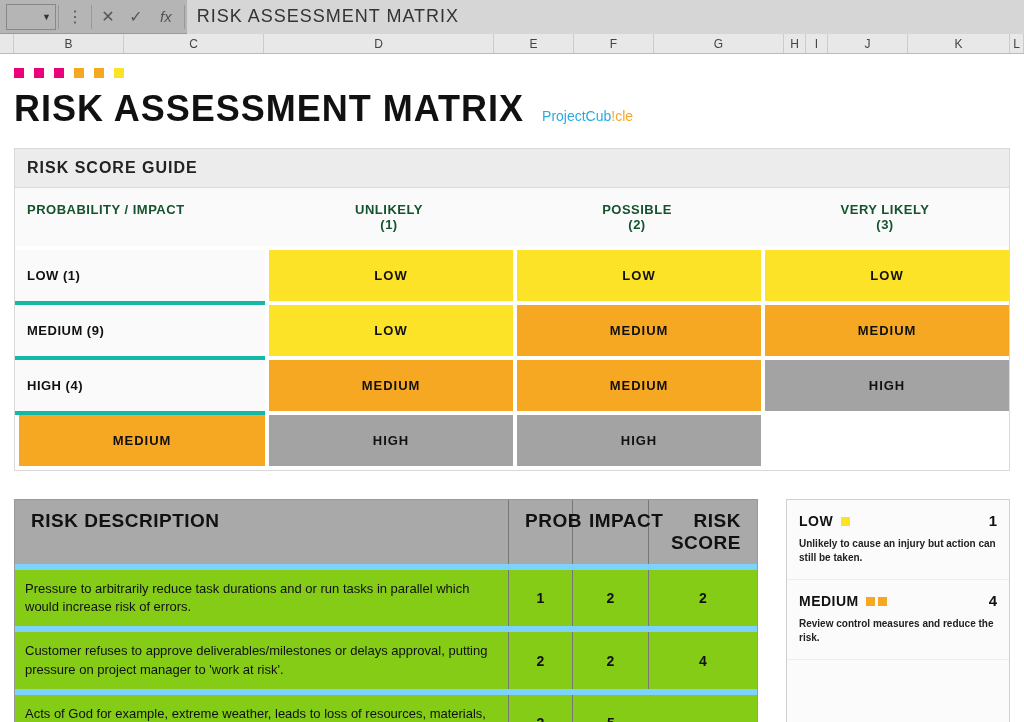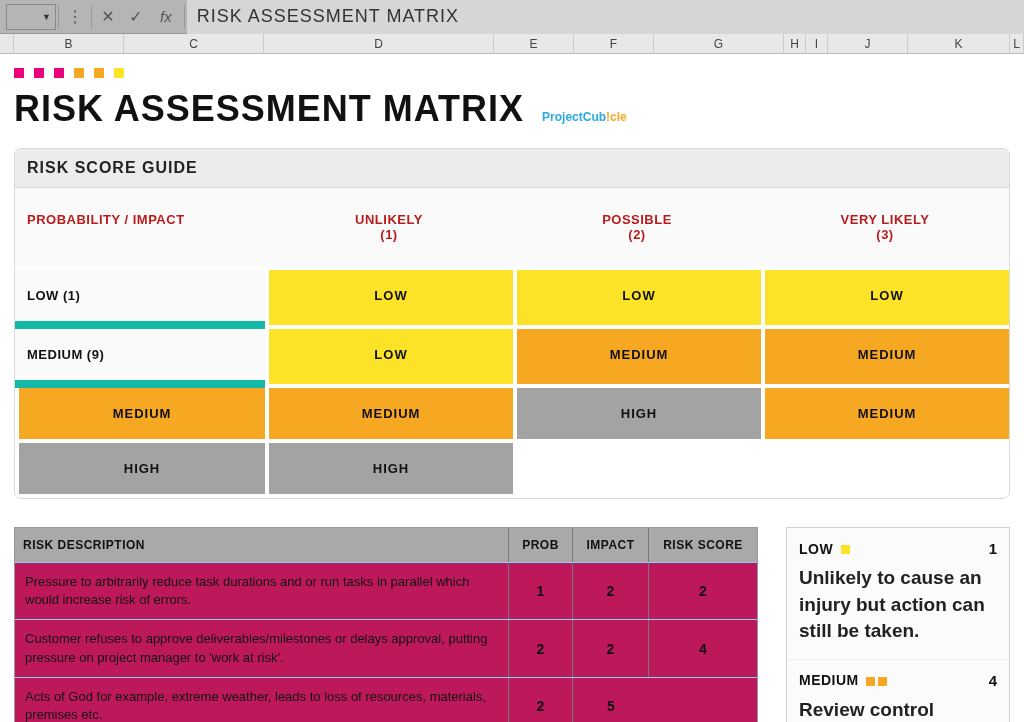--- a/index.html
+++ b/index.html
@@ -50,76 +50,76 @@
   .dot { width: 10px; height: 10px; }
   .d-pink { background: #ec007c; }
   .d-orange { background: #f7a823; }
   .d-yellow { background: #fde327; }
   .title-row { display: flex; align-items: baseline; gap: 18px; margin-bottom: 18px; }
   .main-title {
     font-size: 36px; font-weight: 900; letter-spacing: 1px;
     font-family: "Arial Black", Arial, sans-serif;
     color: #111;
   }
-  .logo { font-size: 12px; font-weight: bold; }
+  .logo { font-size: 14px; font-weight: normal; }
   .logo-a { color: #2aaae1; }
   .logo-b { color: #f7a823; }
   
   .guide {
-    border: 1px solid #d9d9d9; border-radius: 7px; overflow: hidden;
+    border: 1px solid #d9d9d9; border-radius: 0; overflow: hidden;
     margin-bottom: 28px;
   }
   .guide-title {
     background: #ececec; padding: 10px 12px;
     font-size: 16px; font-weight: bold; letter-spacing: 1px; color: #222;
     border-bottom: 1px solid #d9d9d9;
   }
   .guide-grid {
     display: grid;
     grid-template-columns: 250px 1fr 1fr 1fr;
   }
   .gh {
-    padding: 24px 8px; text-align: center; font-weight: bold;
-    font-size: 13px; letter-spacing: 0.5px; color: #b91c1c;
+    padding: 14px 8px; text-align: center; font-weight: bold;
+    font-size: 13px; letter-spacing: 0.5px; color: #14532d;
     border-bottom: 4px solid #fff; background: #fafafa;
   }
   .gh.left { text-align: left; padding-left: 12px; }
   .gh .num { display: block; }
   .glabel {
     padding: 18px 12px; font-weight: bold; font-size: 13px;
     color: #111; letter-spacing: 0.5px;
-    border-bottom: 8px solid #14b8a6; background: #fafafa;
+    border-bottom: 4px solid #14b8a6; background: #fafafa;
   }
   .gcell {
     text-align: center; padding: 18px 4px; font-weight: bold;
     font-size: 13px; letter-spacing: 1px; color: #111;
     border-bottom: 4px solid #fff; border-left: 4px solid #fff;
   }
   .c-yellow { background: #fde327; }
   .c-orange { background: #f7a823; }
   .c-pink { background: #a3a3a3; }
   
   .lower { display: flex; gap: 28px; }
   .risk-table {
     flex: 1; border: 1px solid #999; background: #888;
   }
   .rt-head {
     display: grid; grid-template-columns: 1fr 64px 76px 108px;
     background: #a9a9a9;
   }
   .rt-head div {
-    padding: 10px 8px; font-weight: bold; font-size: 12px;
+    padding: 10px 16px; font-weight: bold; font-size: 19px;
     letter-spacing: 0.5px; color: #111;
     border-right: 1px solid #777;
   }
   .rt-head div:last-child { border-right: none; }
-  .rt-head .center { text-align: center; }
+  .rt-head .center { text-align: right; }
   .rt-row {
     display: grid; grid-template-columns: 1fr 64px 76px 108px;
-    background: #be185d; border-top: 1px solid #7dd3fc;
+    background: #84cc16; border-top: 6px solid #7dd3fc;
   }
   .rt-row .desc {
     padding: 10px 10px; font-size: 13px; color: #111;
     line-height: 1.4; border-right: 1px solid #777;
   }
   .rt-row .num {
     display: flex; align-items: center; justify-content: center;
     font-size: 14px; font-weight: bold; color: #111;
     border-right: 1px solid #777;
   }
@@ -133,21 +133,21 @@
     font-size: 13px; letter-spacing: 0.5px; color: #111;
     border-bottom: 1px solid #e0e0e0; background: #f3f3f3;
   }
   .sb-block { padding: 12px 12px 14px 12px; border-bottom: 1px solid #eee; }
   .sb-row {
     display: flex; align-items: center; justify-content: space-between;
     margin-bottom: 8px;
   }
   .sb-label { font-weight: bold; font-size: 14px; letter-spacing: 0.5px; color: #111; }
   .sb-count { font-weight: bold; font-size: 15px; color: #111; }
-  .sb-desc { font-size: 19px; color: #222; line-height: 1.4; font-weight: bold; }
+  .sb-desc { font-size: 10px; color: #222; line-height: 1.4; font-weight: bold; }
   .sq { display: inline-block; width: 9px; height: 9px; margin-left: 3px; vertical-align: middle; }
 </style>
 </head>
 <body>
 
 <div class="formula-bar">
   <div class="namebox">
       <span class="namebox-arrow">▼</span>
     </div>
   <div class="fb-sep"></div>
@@ -200,20 +200,21 @@
         <div class="gh">POSSIBLE<span class="num">(2)</span></div>
         <div class="gh">VERY LIKELY<span class="num">(3)</span></div>
         <div class="glabel">LOW (1)</div>
         <div class="gcell c-yellow">LOW</div>
         <div class="gcell c-yellow">LOW</div>
         <div class="gcell c-yellow">LOW</div>
         <div class="glabel">MEDIUM (9)</div>
         <div class="gcell c-yellow">LOW</div>
         <div class="gcell c-orange">MEDIUM</div>
         <div class="gcell c-orange">MEDIUM</div>
+        <div class="glabel">HIGH (4)</div>
         <div class="gcell c-orange">MEDIUM</div>
         <div class="gcell c-orange">MEDIUM</div>
         <div class="gcell c-pink">HIGH</div>
         <div class="gcell c-orange">MEDIUM</div>
         <div class="gcell c-pink">HIGH</div>
         <div class="gcell c-pink">HIGH</div>
       </div>
   </div>
 
   <div class="lower">

